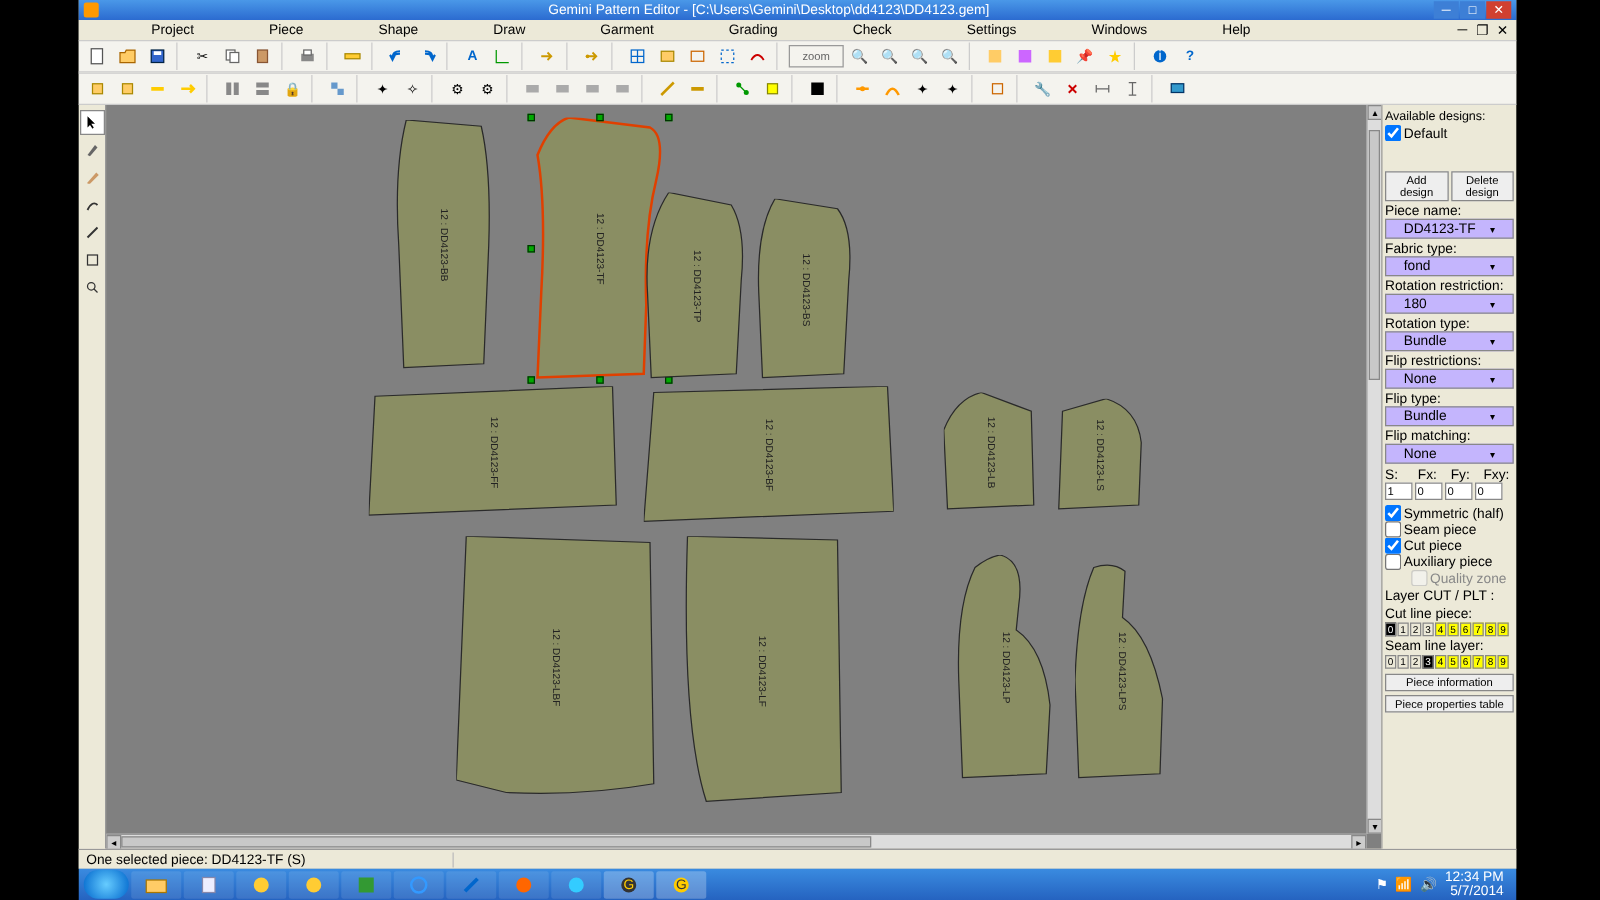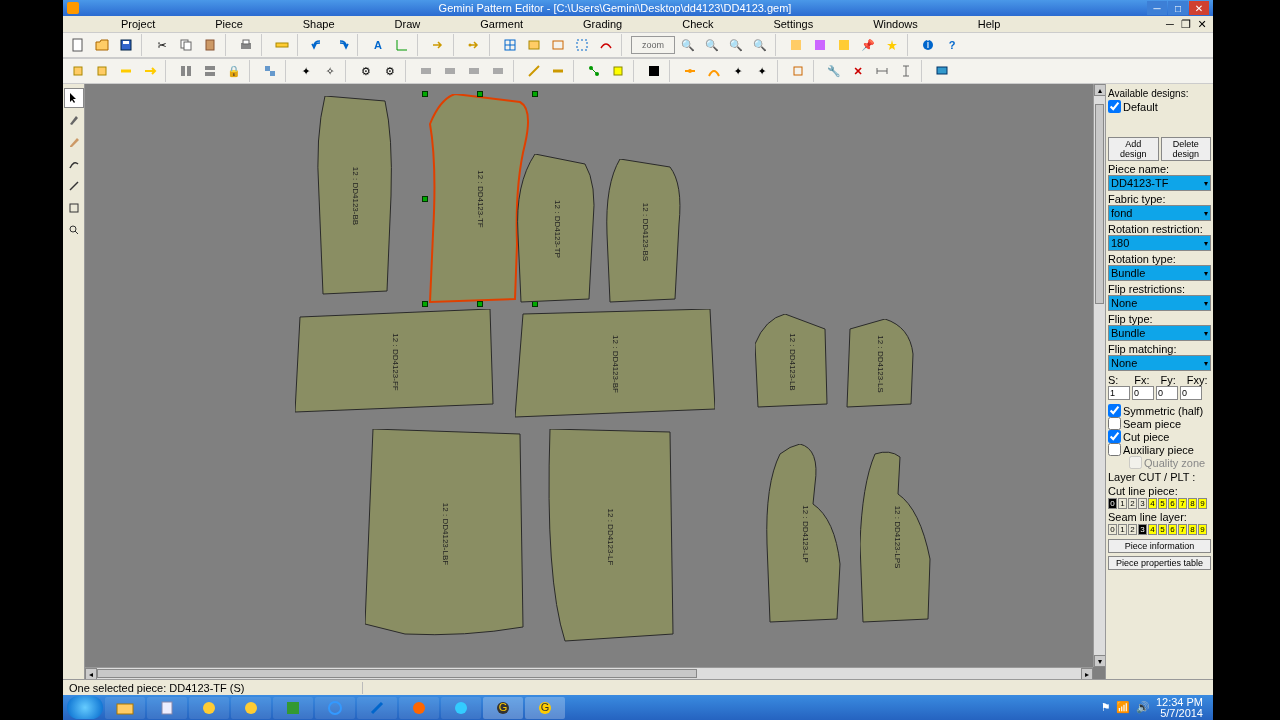--- a/index.html
+++ b/index.html
@@ -31,21 +31,21 @@
 .sb-thumb-v { position:absolute; left:1px; right:1px; top:20px; height:200px; background:#c8c8c8; border:1px solid #888; }
 .sb-thumb-h { position:absolute; top:1px; bottom:1px; left:12px; width:600px; background:#c8c8c8; border:1px solid #888; }
 .sb-arrow { position:absolute; width:12px; height:12px; background:#ccc; border:1px solid #888; display:flex; align-items:center; justify-content:center; font-size:8px; }
 .plabel { position:absolute; font-size:8px; color:#222; writing-mode:vertical-rl; top:50%; left:50%; transform:translate(-50%,-50%); white-space:nowrap; }
 .handle { position:absolute; width:6px; height:6px; background:#0a0; border:1px solid #030; }
 .right-panel { width:108px; background:#ece9d8; border-left:1px solid #999; display:flex; flex-direction:column; padding:2px; font-size:10px; overflow:hidden; }
 .panel-title { font-size:10px; margin:2px 0 1px 0; }
 .panel-check { display:flex; align-items:center; gap:2px; }
 .panel-btn { border:1px solid #888; background:#eee; padding:1px 2px; font-size:9px; text-align:center; cursor:default; }
 .panel-row { margin-top:2px; }
-.panel-select { width:100%; height:16px; border:1px solid #888; background:#0ea5e9; font-size:10px; padding:0 2px; display:flex; align-items:center; justify-content:space-between; }
+.panel-select { width:100%; height:16px; border:1px solid #888; background:#c4b5fd; font-size:10px; padding:0 14px; display:flex; align-items:center; justify-content:space-between; }
 .panel-select::after { content:"▾"; font-size:8px; }
 .layer-boxes { display:flex; gap:1px; margin-top:1px; }
 .lb { width:9px; height:11px; border:1px solid #888; display:flex; align-items:center; justify-content:center; font-size:8px; }
 .lb.on { background:#ff0; }
 .lb.dk { background:#000; color:#fff; }
 .statusbar { height:16px; background:#ece9d8; border-top:1px solid #999; display:flex; align-items:center; font-size:10px; }
 .status-cell { padding:0 6px; border-right:1px solid #bbb; }
 .status-cell.wide { flex:1; }
 .taskbar { position:absolute; bottom:0; left:63px; width:1150px; height:25px; background:linear-gradient(#3a8be0,#2563c0); display:flex; align-items:center; padding:0 4px; }
 .start-btn { width:36px; height:23px; background:radial-gradient(circle,#6cf,#06c); border-radius:12px; }

